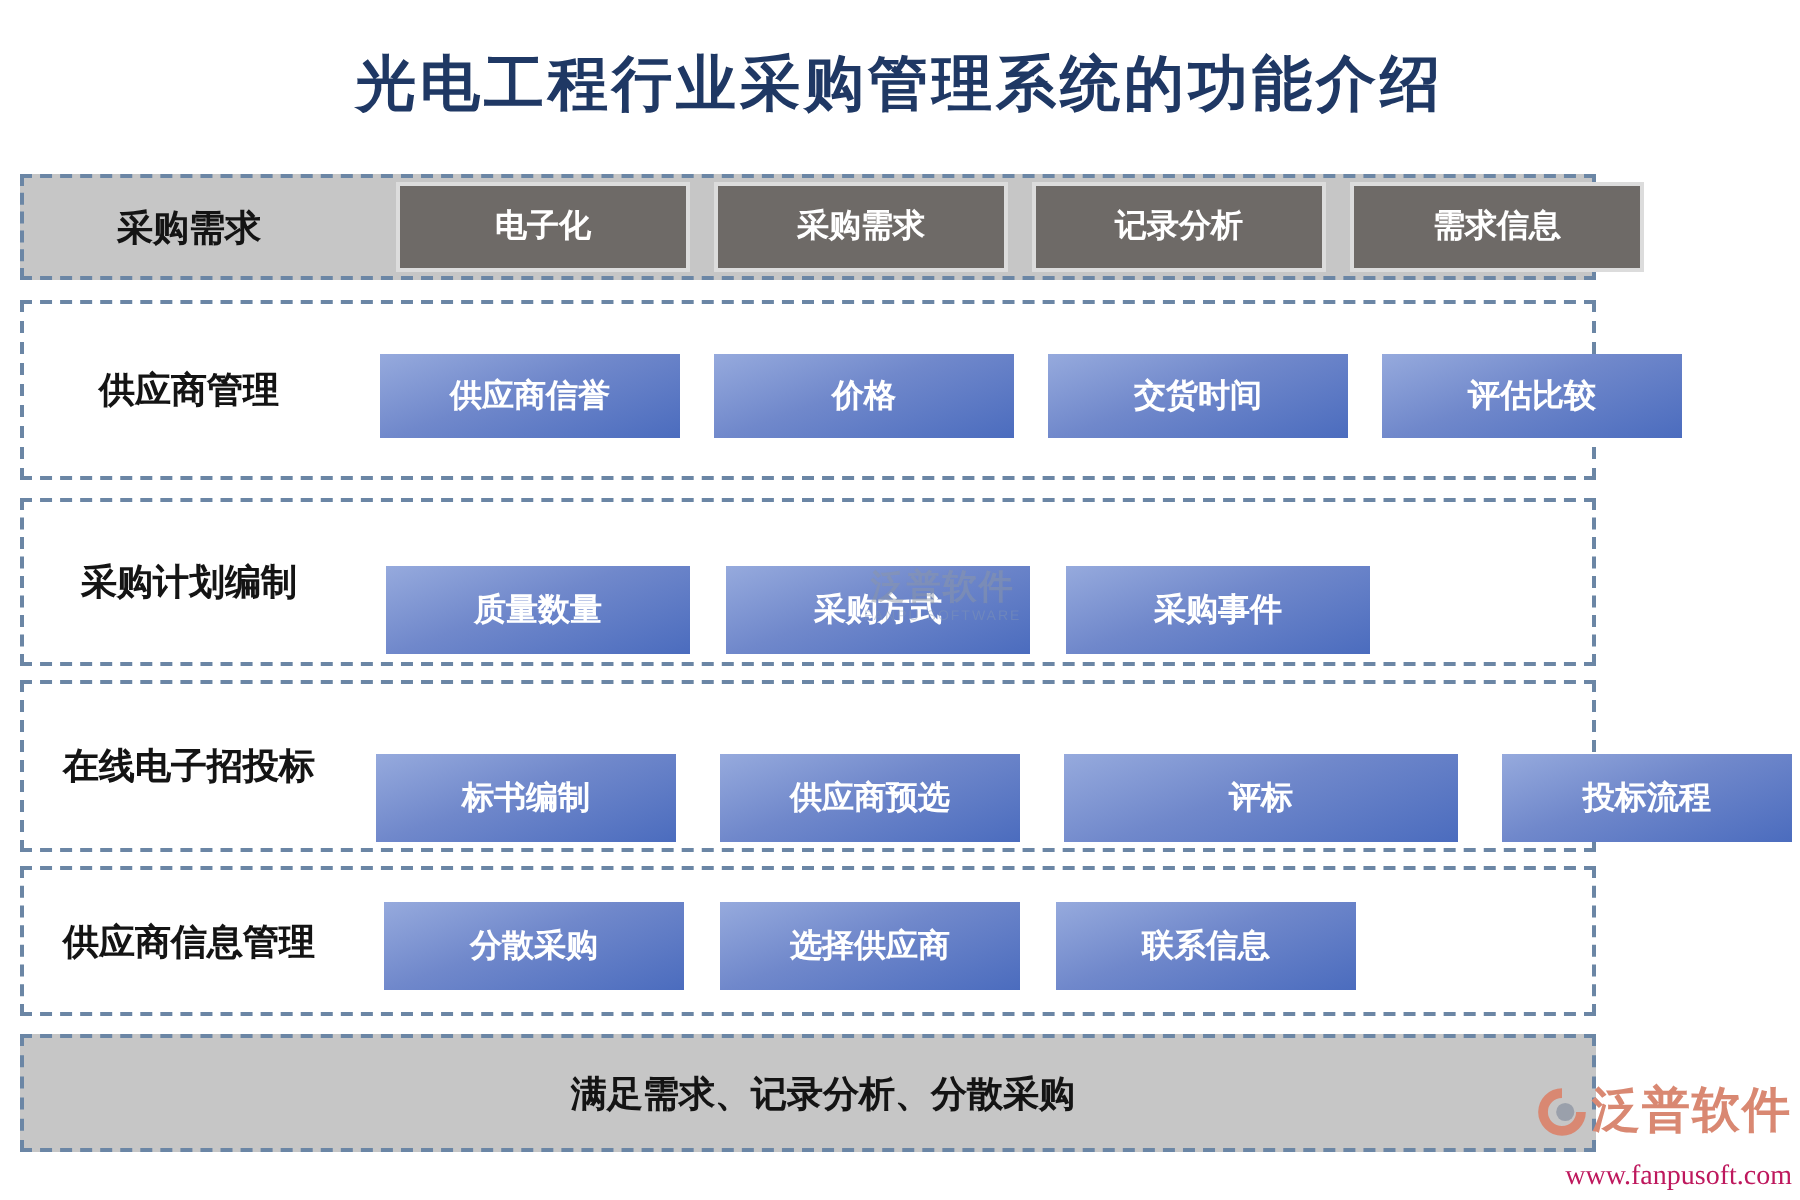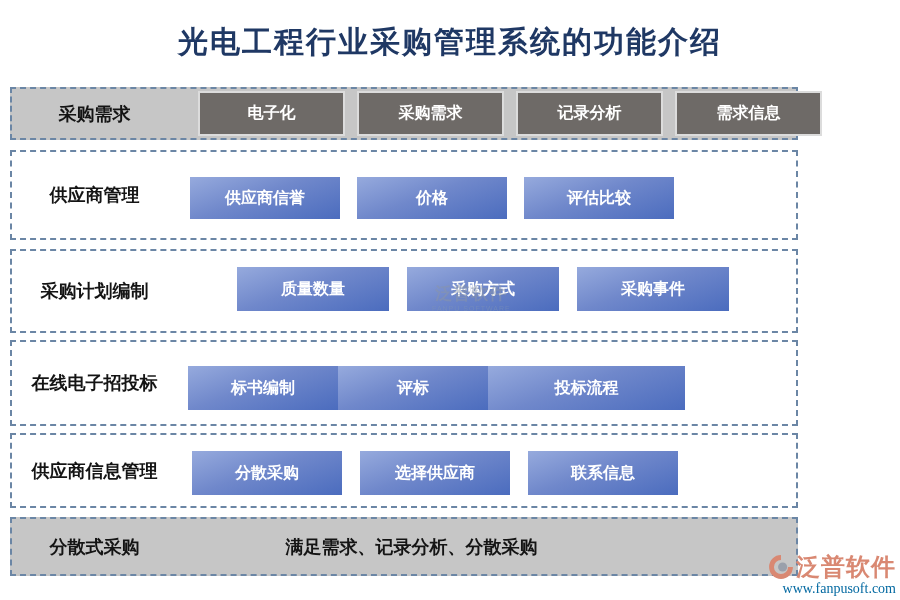--- a/index.html
+++ b/index.html
@@ -46,23 +46,23 @@
     background:#6e6a67;
     border:2px solid #dcdcdc;
   }
   .btn.blue{
     background:linear-gradient(160deg,#96aadd 0%,#7088cb 45%,#4b6cbe 100%);
   }
   #row-0 .btns{left:166px;top:2px;gap:12px;}
   #row-0 .btn{width:147px;height:45px;}
   #row-1 .btns{left:158px;top:25px;gap:17px;}
   #row-1 .btn{width:150px;height:42px;}
-  #row-2 .btns{left:161px;top:16px;gap:18px;margin-left:44px;}
+  #row-2 .btns{left:161px;top:32px;gap:18px;}
   #row-2 .btn{width:152px;height:44px;}
-  #row-3 .btns{left:156px;top:24px;}
+  #row-3 .btns{left:156px;top:35px;gap:22px;}
   #row-3 .btn{width:150px;height:44px;}
   #row-3 .btn:nth-child(3){width:197px;}
   #row-3 .btn:nth-child(4){width:145px;}
   #row-4 .btns{left:160px;top:16px;gap:18px;}
   #row-4 .btn{width:150px;height:44px;}
   .row-text{
     position:absolute;left:165px;right:150px;top:0;bottom:0;
     display:flex;align-items:center;justify-content:center;
     font-size:18px;font-weight:bold;color:#141414;
     white-space:nowrap;
@@ -86,21 +86,21 @@
   }
   .logo-row{display:flex;align-items:center;justify-content:flex-end;}
   .logo-icon{width:26px;height:26px;margin-right:2px;display:inline-block;}
   .logo-icon svg{width:26px;height:26px;display:block;}
   .logo-name{
     font-size:24px;font-weight:bold;color:#d98872;letter-spacing:1px;
     white-space:nowrap;
   }
   .logo-url{
     font-family:"Liberation Serif","DejaVu Serif",serif;
-    font-size:14px;color:#0369a1;margin-top:2px;
+    font-size:14px;color:#be185d;margin-top:13px;
     white-space:nowrap;
   }
 </style>
 </head>
 <body>
 
 <div class="canvas">
 
   <h1 class="title">光电工程行业采购管理系统的功能介绍</h1>
 
@@ -112,53 +112,54 @@
       <div class="btn dark">记录分析</div>
       <div class="btn dark">需求信息</div>
     </div>
   </section>
 
   <section class="row" id="row-1">
     <div class="row-label">供应商管理</div>
     <div class="btns">
       <div class="btn blue">供应商信誉</div>
       <div class="btn blue">价格</div>
+      <div class="btn blue">交货时间</div>
       <div class="btn blue">评估比较</div>
     </div>
   </section>
 
   <section class="row" id="row-2">
     <div class="row-label">采购计划编制</div>
     <div class="btns">
       <div class="btn blue">质量数量</div>
       <div class="btn blue">采购方式</div>
       <div class="btn blue">采购事件</div>
     </div>
   </section>
 
   <section class="row" id="row-3">
     <div class="row-label">在线电子招投标</div>
     <div class="btns">
       <div class="btn blue">标书编制</div>
+      <div class="btn blue">供应商预选</div>
       <div class="btn blue">评标</div>
       <div class="btn blue">投标流程</div>
     </div>
   </section>
 
   <section class="row" id="row-4">
     <div class="row-label">供应商信息管理</div>
     <div class="btns">
       <div class="btn blue">分散采购</div>
       <div class="btn blue">选择供应商</div>
       <div class="btn blue">联系信息</div>
     </div>
   </section>
 
   <section class="row gray" id="row-5">
-    <div class="row-label">分散式采购</div>
     <div class="row-text">满足需求、记录分析、分散采购</div>
   </section>
 
   <div class="watermark">
     <div class="wm-main">泛普软件</div>
     <div class="wm-sub">FANPU SOFTWARE</div>
   </div>
 
   <div class="logo">
     <div class="logo-row">

